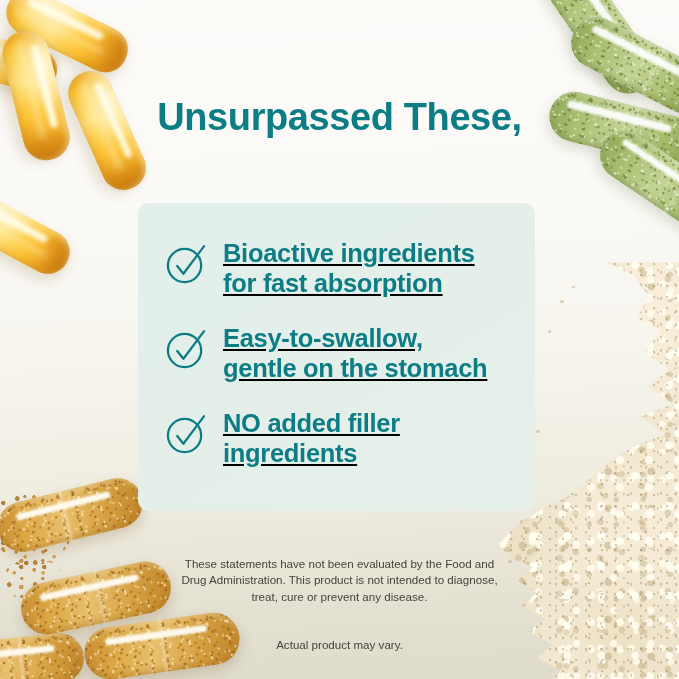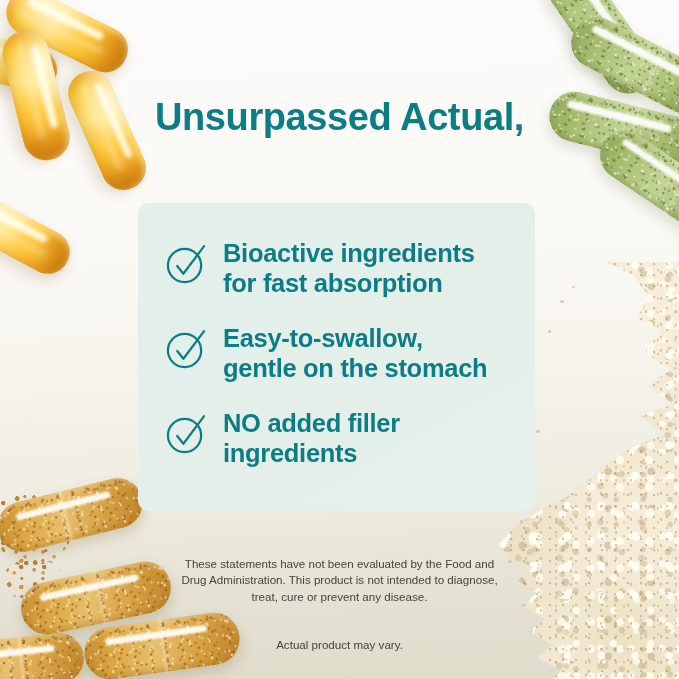--- a/index.html
+++ b/index.html
@@ -264,20 +264,21 @@
     height: 308px;
     background: linear-gradient(150deg, #e2efeb 0%, #e4efea 45%, #e7f0eb 100%);
     border-radius: 11px;
     box-sizing: border-box;
     padding: 36px 30px 0 27px;
   }
   .benefit {
     display: flex;
     align-items: flex-start;
     margin-bottom: 26px;
+    text-decoration: underline;
   }
   .benefit:last-child { margin-bottom: 8px; }
   .check-icon {
     flex: 0 0 auto;
     width: 43px;
     height: 43px;
     margin-right: 15px;
     margin-top: 3px;
   }
   .benefit-text {
@@ -395,21 +396,21 @@
       <div class="band" style="left:50%;"></div>
     </div>
     <div class="cap goldcap" style="left:-56px; top:638px; width:140px; height:50px; transform:rotate(-6deg);">
       <div class="speck"></div>
         <div class="gloss"></div>
       <div class="band" style="left:54%;"></div>
     </div>
   </div>
 
   <h1 class="headline">
-    <span>Unsurpassed Actual,</span>
+    <span>Unsurpassed These,</span>
   </h1>
 
   <div class="card">
 
     <div class="benefit">
       <svg class="check-icon" viewBox="0 0 44 44" fill="none" xmlns="http://www.w3.org/2000/svg">
         <circle cx="20" cy="24" r="17" stroke="#0d7d85" stroke-width="2.3"></circle>
         <path d="M12.5 24.5 L18.8 32.5 L40 4.2" stroke="#0d7d85" stroke-width="2.3" stroke-linecap="round" stroke-linejoin="round"></path>
       </svg>
       <div class="benefit-text">Bioactive ingredients

